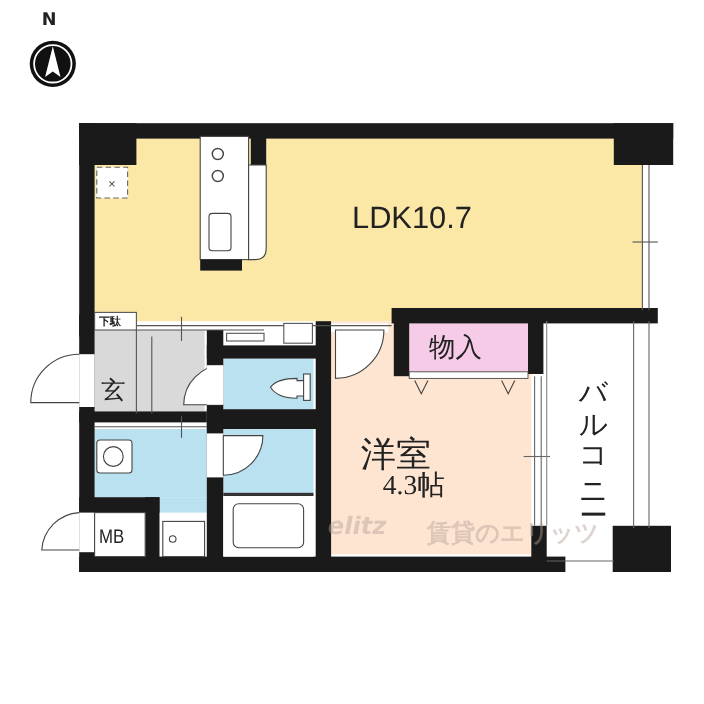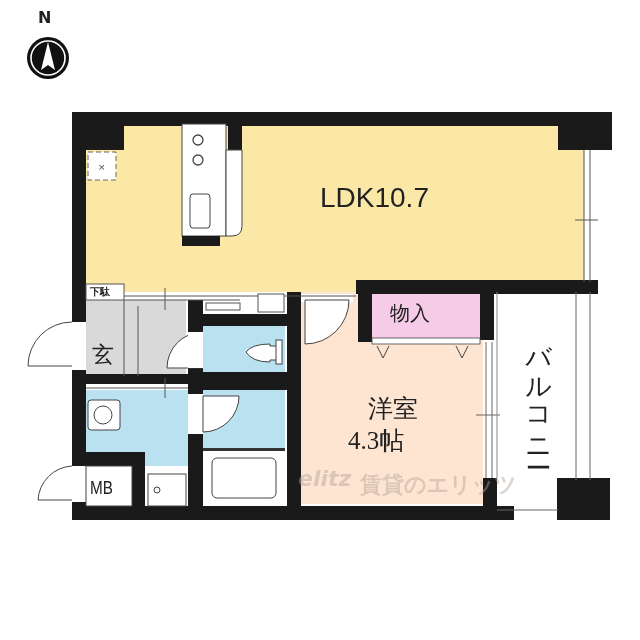--- a/index.html
+++ b/index.html
@@ -120,22 +120,22 @@
   <rect x="148" y="474" width="38" height="32" fill="#fff" stroke="#444"></rect>
   <circle cx="157" cy="490" r="3" fill="none" stroke="#444"></circle>
 
   <path d="M72,466 A36,36 0 0 0 38,500 L72,500" fill="#fff" stroke="#444"></path>
   <rect x="86" y="466" width="46" height="40" fill="#fff" stroke="#444"></rect>
 
   <line x1="497" y1="292" x2="497" y2="478" stroke="#888"></line>
 </svg>
 
 <div class="label" style="left:320px;top:182px;font-size:28px;font-family:'Liberation Sans',sans-serif;">LDK10.7</div>
-<div class="label" style="left:390px;top:300px;font-size:20px;">物入</div>
-<div class="label" style="left:368px;top:392px;font-size:25px;text-align:center;">洋室</div>
+<div class="label" style="left:390px;top:300px;font-size:24px;">物入</div>
+<div class="label" style="left:328px;top:392px;font-size:32px;text-align:center;">洋室</div>
 <div class="label" style="left:348px;top:424px;font-size:25px;font-family:Liberation Serif, serif;">4.3帖</div>
 <div class="label" style="left:522px;top:328px;font-size:26px;writing-mode:vertical-rl;letter-spacing:2px;">バルコニー</div>
 <div class="label" style="left:92px;top:340px;font-size:22px;">玄</div>
 <div class="label" style="left:90px;top:285px;font-size:10px;font-weight:bold;text-align:right;">下駄</div>
 <div class="label" style="left:90px;top:478px;font-size:18px;font-family:'Liberation Sans',sans-serif;transform:scaleX(0.85);transform-origin:left;">MB</div>
 
 <div class="label" style="left:298px;top:466px;font-size:22px;font-weight:bold;font-style:italic;color:rgba(180,160,150,0.45);">elitz</div>
-<div class="label" style="left:360px;top:470px;font-size:22px;font-weight:bold;color:rgba(180,160,150,0.45);">賃貸のエリッツ</div>
+<div class="label" style="left:388px;top:470px;font-size:22px;font-weight:bold;color:rgba(180,160,150,0.45);">賃貸のエリッツ</div>
 
 </body></html>

